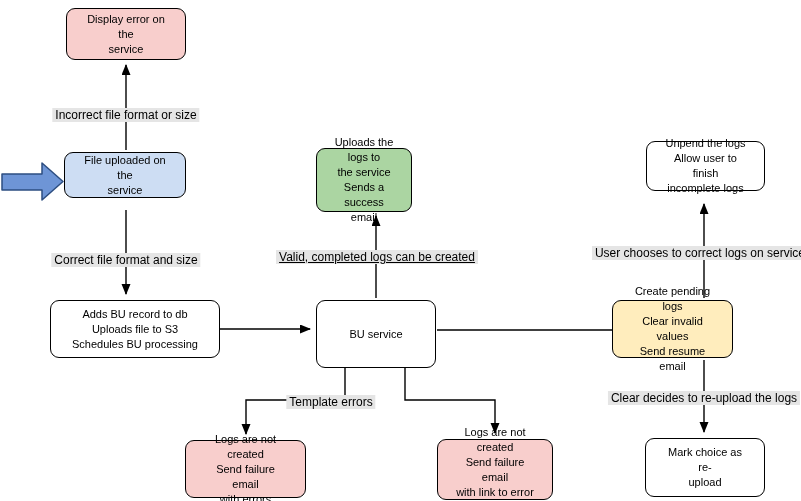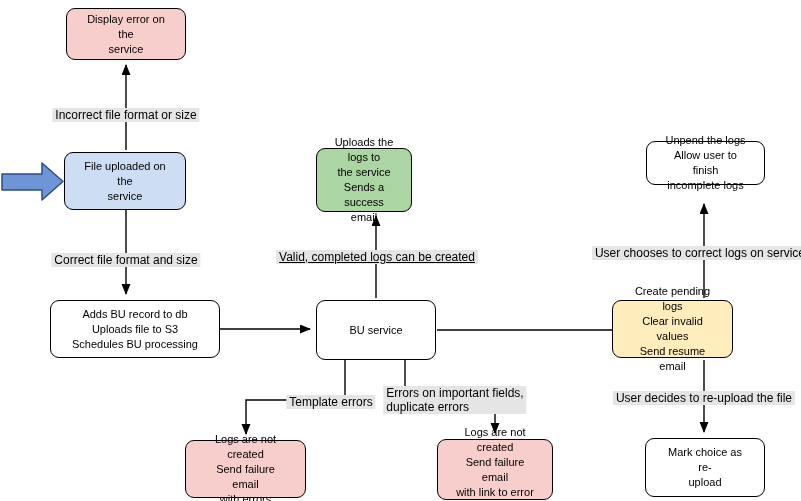--- a/index.html
+++ b/index.html
@@ -47,35 +47,35 @@
       <path d="M704,360 L704,432" marker-end="url(#arrow)"></path>
       <path d="M345,360 L345,400 L246,400 L246,434" marker-end="url(#arrow)"></path>
       <path d="M405,360 L405,400 L495,400 L495,433" marker-end="url(#arrow)"></path>
     </g>
     <polygon points="2,174 42,174 42,163 63,181.5 42,200 42,190 2,190" fill="#6e95d6" stroke="#2d4e81" stroke-width="1.5" stroke-linejoin="round"></polygon>
   </svg>
 
   <div class="node fill-pink" style="left:66px;top:8px;width:120px;height:52px;">Display error on the
 service</div>
 
-  <div class="node fill-blue" style="left:64px;top:152px;width:122px;height:58px;">File uploaded on the
+  <div class="node fill-blue" style="left:64px;top:152px;width:122px;height:46px;">File uploaded on the
 service</div>
 
   <div class="node fill-white" style="left:50px;top:300px;width:170px;height:58px;">Adds BU record to db
 Uploads file to S3
 Schedules BU processing</div>
 
   <div class="node fill-green" style="left:316px;top:148px;width:96px;height:64px;">Uploads the logs to
 the service
 Sends a success
 email</div>
 
-  <div class="node fill-white" style="left:316px;top:300px;width:120px;height:60px;">BU service</div>
+  <div class="node fill-white" style="left:316px;top:300px;width:120px;height:68px;">BU service</div>
 
-  <div class="node fill-white" style="left:646px;top:141px;width:119px;height:44px;">Unpend the logs
+  <div class="node fill-white" style="left:646px;top:141px;width:119px;height:50px;">Unpend the logs
 Allow user to finish
 incomplete logs</div>
 
   <div class="node fill-yellow" style="left:612px;top:300px;width:121px;height:58px;">Create pending logs
 Clear invalid values
 Send resume email</div>
 
   <div class="node fill-white" style="left:645px;top:438px;width:120px;height:59px;">Mark choice as re-
 upload</div>
 
@@ -90,20 +90,18 @@
 
   <div class="elabel" style="left:126px;top:115px;">Incorrect file format or size</div>
 
   <div class="elabel" style="left:126px;top:260px;">Correct file format and size</div>
 
   <div class="elabel" style="left:377px;top:257px;text-decoration:underline;">Valid, completed logs can be created</div>
 
 
   <div class="elabel" style="left:700px;top:253px;">User chooses to correct logs on service</div>
 
-  <div class="elabel" style="left:704px;top:398px;">User decides to re-upload the file</div>
+  <div class="elabel" style="left:704px;top:398px;">Clear decides to re-upload the logs</div>
 
   <div class="elabel" style="left:331px;top:402px;">Template errors</div>
 
-  <div class="elabel" style="left:455px;top:400px;">Errors on important fields,
-duplicate errors</div>
 
 </div>
 
 </body></html>

